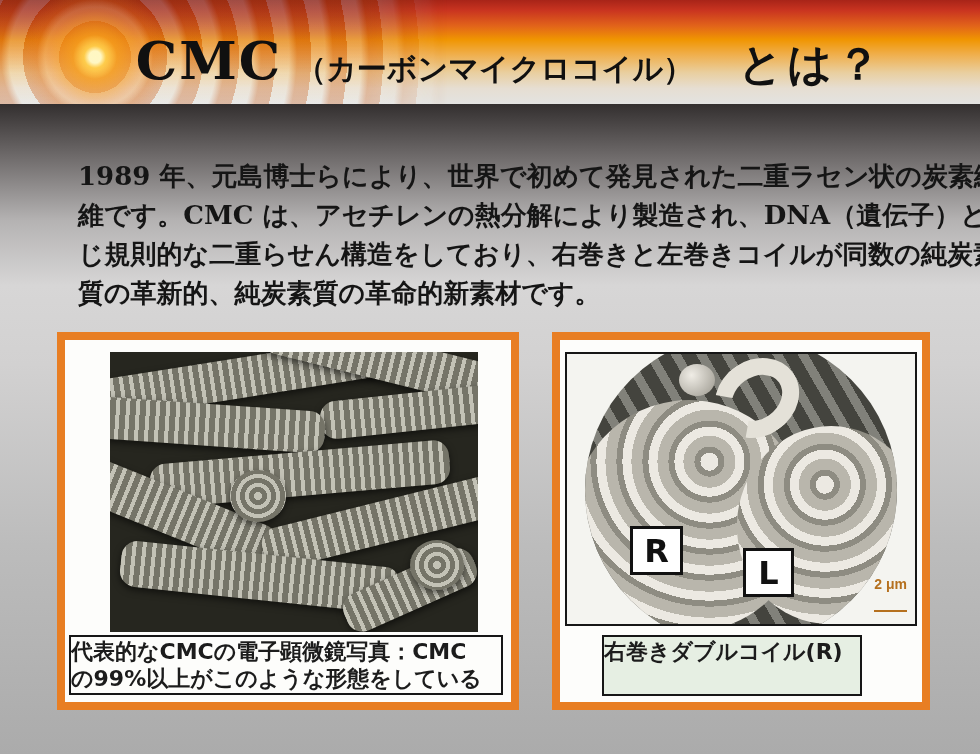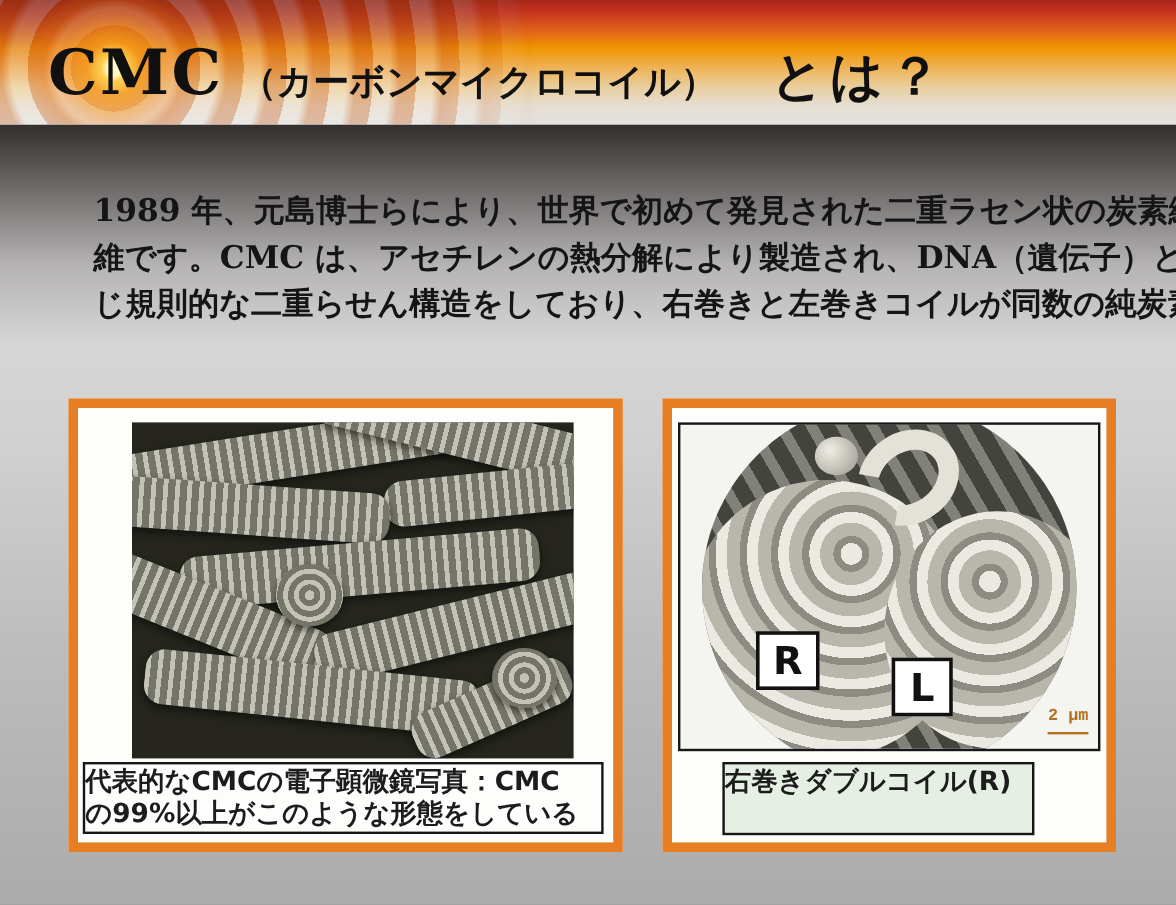--- a/index.html
+++ b/index.html
@@ -15,21 +15,21 @@
       radial-gradient(circle at 95px 57px, rgba(255,250,200,.95) 0 6px,
         rgba(255,205,70,.9) 11px, rgba(248,160,30,.78) 22px,
         rgba(240,130,30,.35) 46px, rgba(240,130,30,0) 72px),
       repeating-radial-gradient(circle at 95px 57px,
         rgba(255,255,255,.22) 0 14px, rgba(205,90,25,.30) 22px 36px),
       linear-gradient(180deg, rgba(110,20,10,.6), rgba(205,85,26,.28) 40%,
         rgba(255,190,90,.12) 70%, rgba(255,255,255,0) 100%);
     -webkit-mask-image:linear-gradient(to right,#000 80%,transparent 99%);
             mask-image:linear-gradient(to right,#000 80%,transparent 99%);}
   .title-row{position:absolute;left:40px;right:0;top:0;height:124px;
-    display:flex;align-items:baseline;
+    display:flex;justify-content:center;align-items:baseline;
     padding-top:30px;box-sizing:border-box;color:#101010;white-space:nowrap;}
   .t-main{font-size:52px;font-weight:bold;letter-spacing:2px;}
   .t-paren{font-size:30px;font-weight:bold;margin:0 10px 4px 14px;}
   .t-suffix{font-size:44px;font-weight:bold;letter-spacing:4px;margin-left:35px;}
 
   
   .bodybg{position:absolute;left:0;top:104px;width:980px;height:650px;
     background:linear-gradient(180deg,#332f2f 0%,#6e6a6a 8%,#b5b3b3 18%,
       #d7d6d6 28%,#d2d1d1 40%,#bcbcbc 68%,#ababab 100%);}
   .paragraph{position:absolute;left:78px;top:157px;width:850px;
@@ -77,22 +77,22 @@
     border:17px solid #e4e1d8;border-radius:50%;border-left-color:transparent;
     transform:rotate(-35deg);box-sizing:border-box;}
   .knob{position:absolute;left:94px;top:30px;width:36px;height:32px;border-radius:50%;
     background:radial-gradient(circle at 35% 35%,#f0ede6,#9a978d);}
   .label-box{position:absolute;background:#fff;border:3px solid #111;
     display:flex;align-items:center;justify-content:center;box-sizing:border-box;
     font-family:"DejaVu Sans",sans-serif;font-weight:bold;font-size:32px;color:#111;}
   .label-r{left:63px;top:172px;width:53px;height:49px;}
   .label-l{left:176px;top:194px;width:51px;height:49px;}
   .scale-text{position:absolute;right:8px;bottom:12px;
-    font-family:Liberation Mono, monospace;font-size:14px;font-weight:bold;
-    color:#b5701e;border-bottom:2px solid #b5701e;padding-bottom:5px;}
+    font-family:Liberation Sans, sans-serif;font-size:14px;font-weight:bold;
+    color:#b5701e;border-bottom:2px solid #b5701e;padding-bottom:18px;}
 </style>
 </head>
 <body>
 
 <div class="page">
 
   <div class="header">
     <div class="ripple"></div>
     <div class="title-row">
       <span class="t-main">CMC</span>
@@ -100,20 +100,21 @@
       <span class="t-suffix">とは？</span>
     </div>
   </div>
 
   <div class="bodybg"></div>
 
   <div class="paragraph">
     <div>1989 年、元島博士らにより、世界で初めて発見された二重ラセン状の炭素繊</div>
     <div>維です。CMC は、アセチレンの熱分解により製造され、DNA（遺伝子）と同</div>
     <div>じ規則的な二重らせん構造をしており、右巻きと左巻きコイルが同数の純炭素</div>
+    <div>質の革新的、純炭素質の革命的新素材です。</div>
   </div>
 
   <div class="panel panel-left">
     <div class="sem-left">
       <div class="coil" style="left:-20px;top:6px;width:300px;height:40px;transform:rotate(-9deg);"></div>
       <div class="coil" style="left:150px;top:-12px;width:260px;height:42px;transform:rotate(14deg);"></div>
       <div class="coil" style="left:210px;top:40px;width:200px;height:38px;transform:rotate(-6deg);"></div>
       <div class="coil" style="left:-15px;top:52px;width:230px;height:42px;transform:rotate(4deg);"></div>
       <div class="coil" style="left:40px;top:100px;width:300px;height:44px;transform:rotate(-5deg);"></div>
       <div class="coil" style="left:-30px;top:140px;width:200px;height:46px;transform:rotate(22deg);"></div>

